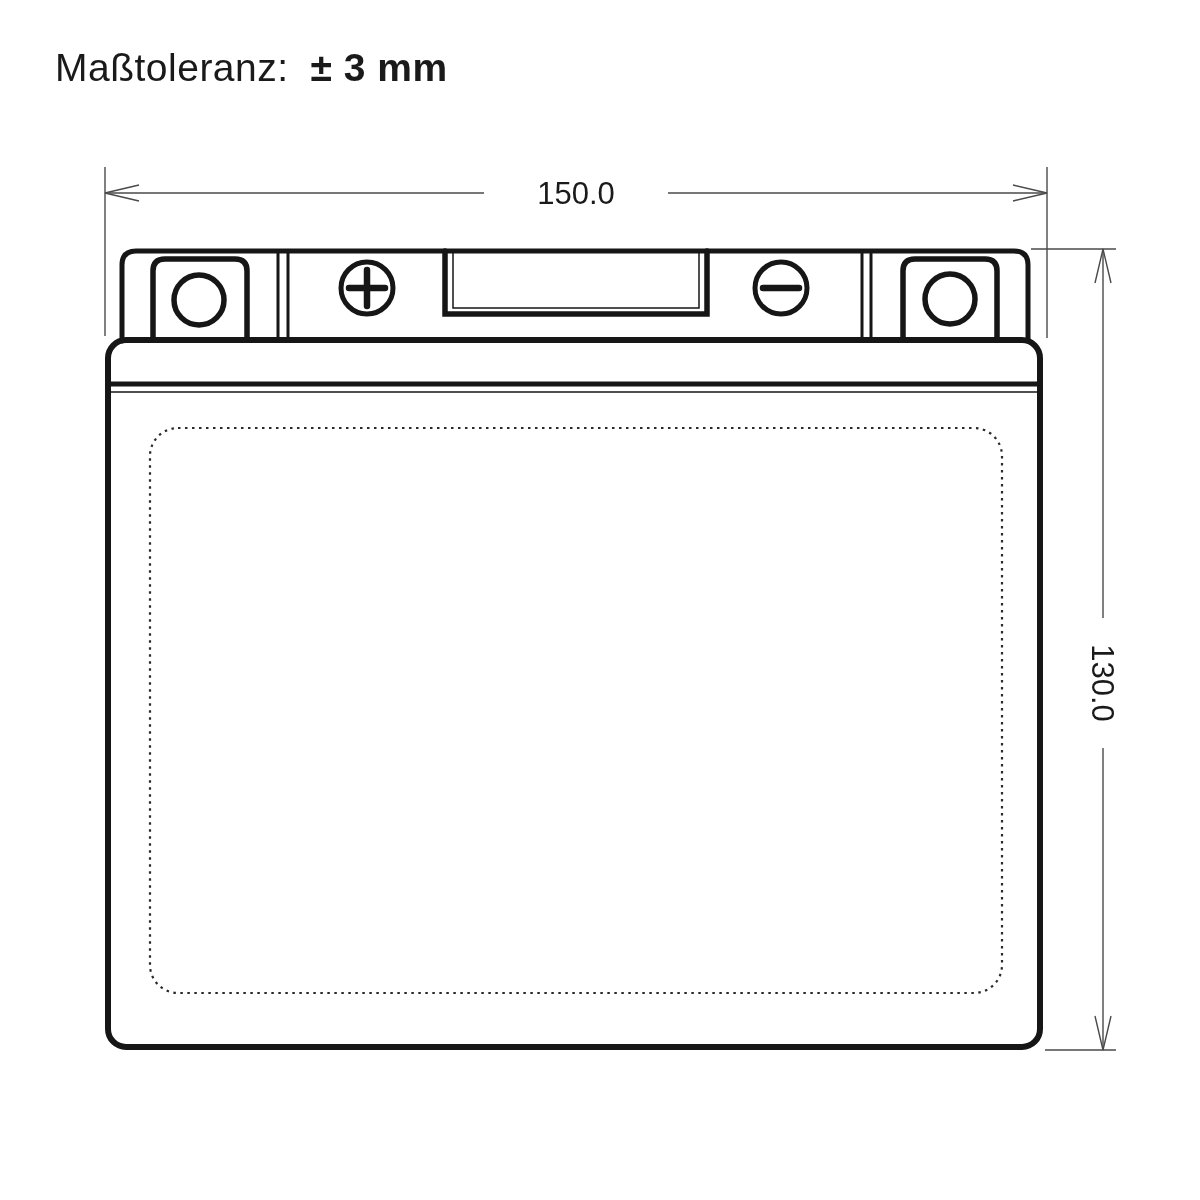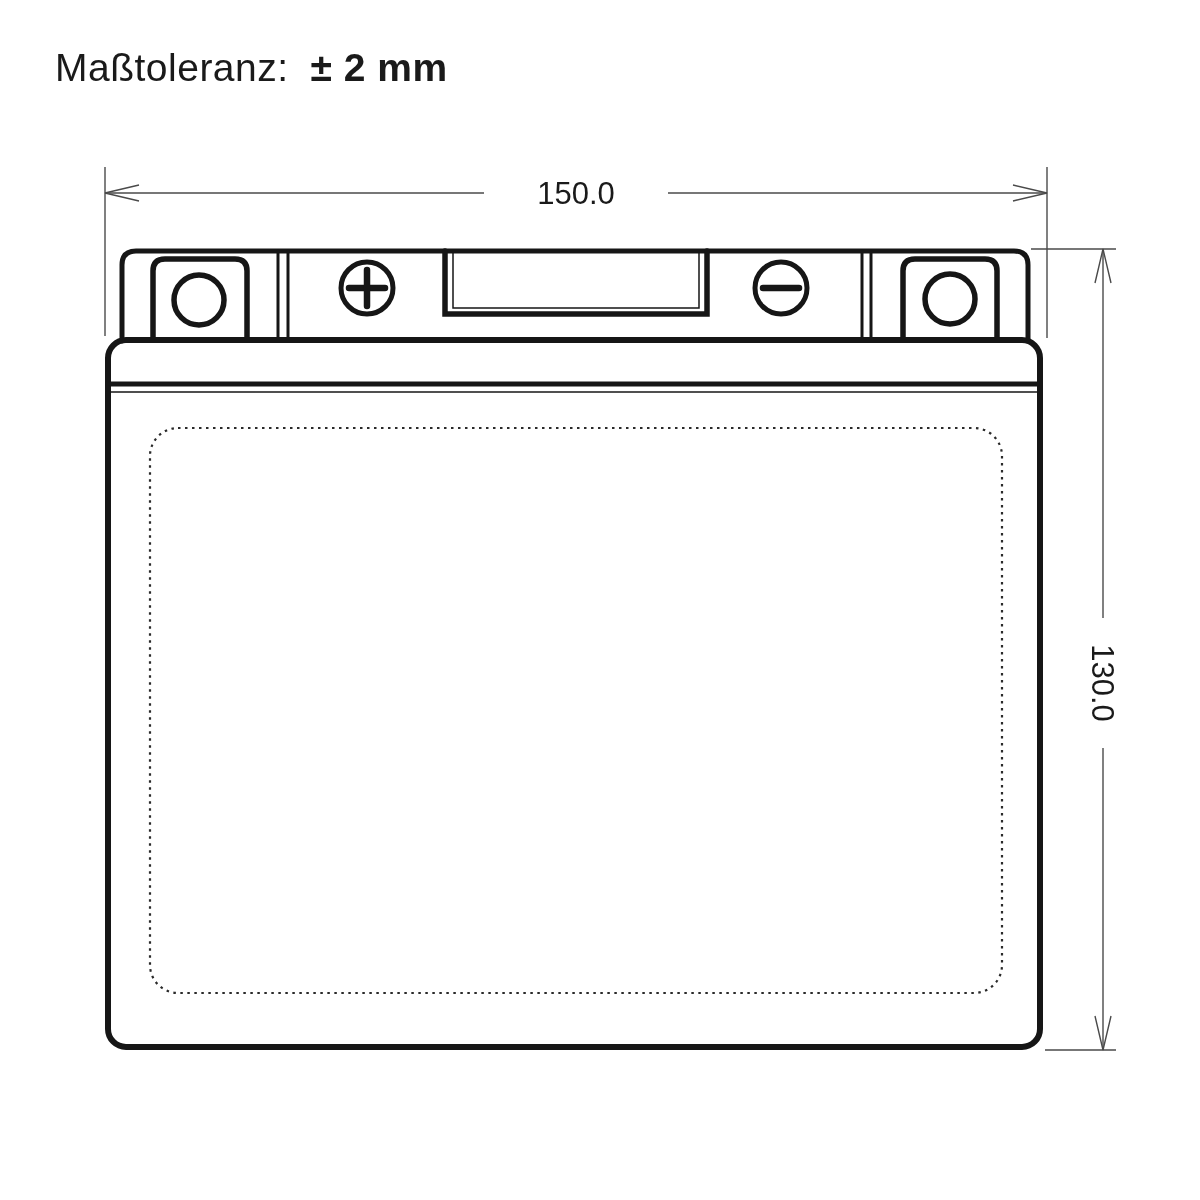--- a/index.html
+++ b/index.html
@@ -43,21 +43,21 @@
     font-size: 31px;
     fill: var(--text);
   }
 </style>
 </head>
 <body>
 
 <div class="canvas">
 
   <div class="tolerance-note">
-    <span>Maßtoleranz:</span><span class="value">± 2 mm</span>
+    <span>Maßtoleranz:</span><span class="value">± 3 mm</span>
   </div>
 
   <svg class="drawing" viewBox="0 0 1200 1200">
 
     <g stroke="var(--dimension)" stroke-width="1.4" fill="none">
 
       <line x1="105" y1="167" x2="105" y2="336"></line>
       <line x1="1047" y1="167" x2="1047" y2="338"></line>
       <line x1="105" y1="193" x2="484" y2="193"></line>
       <line x1="668" y1="193" x2="1047" y2="193"></line>

